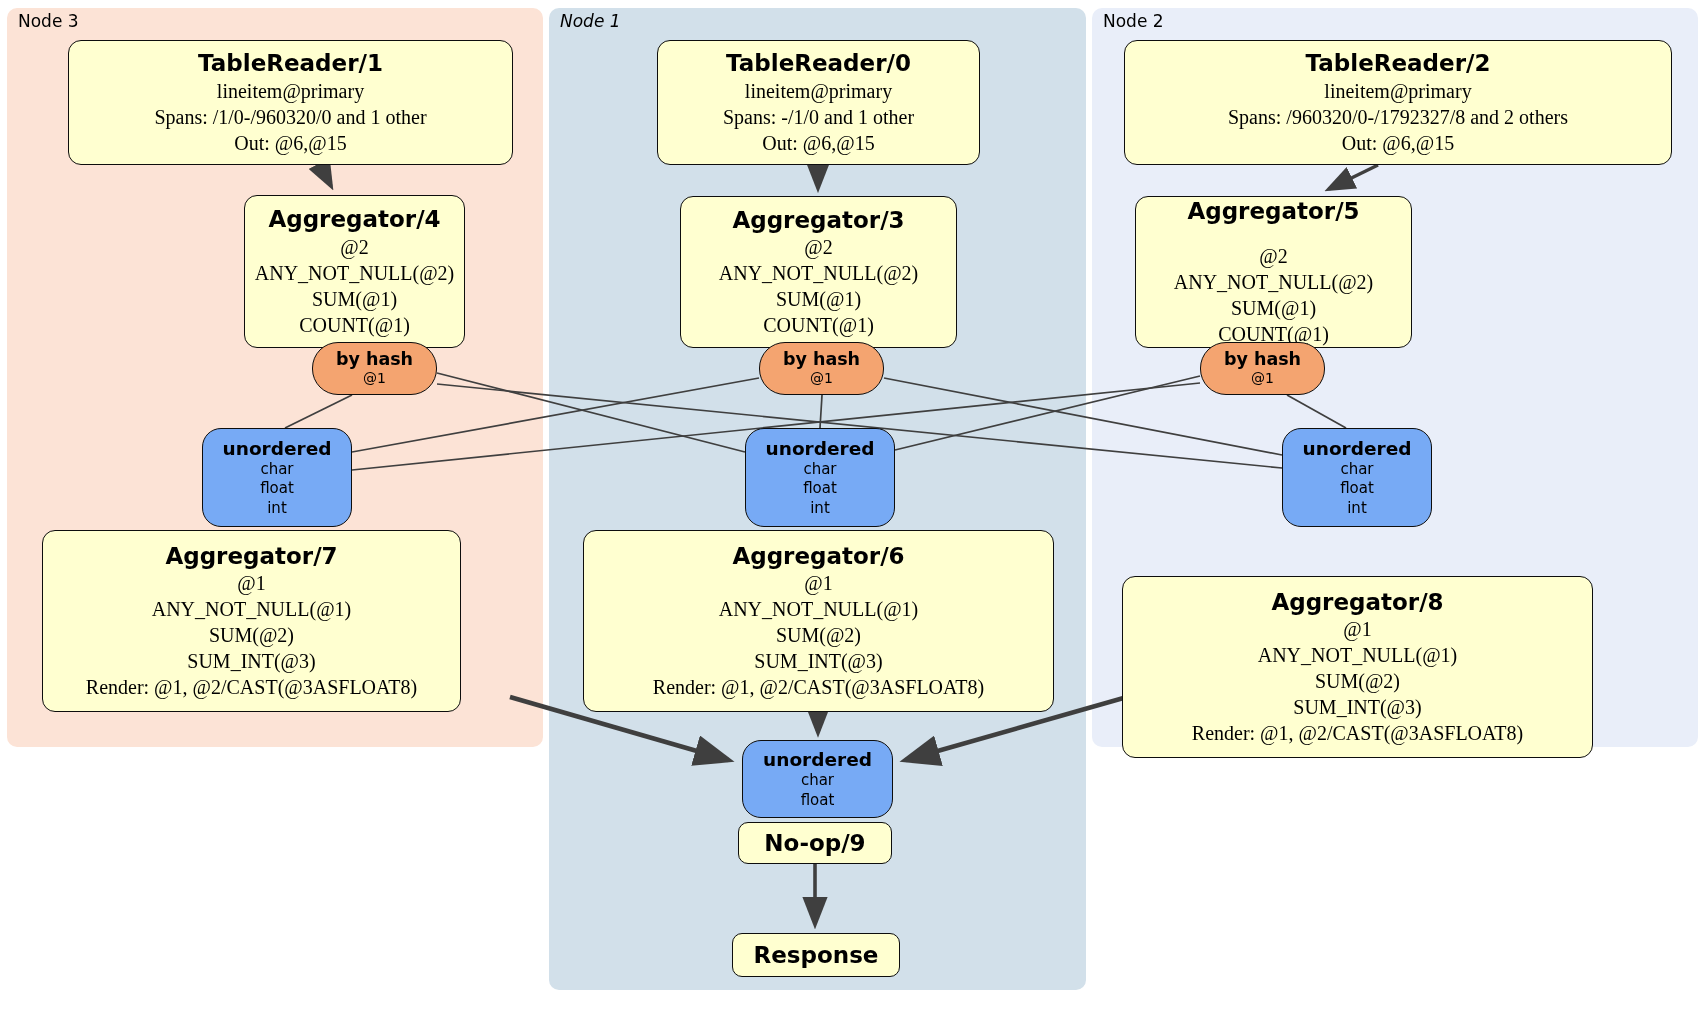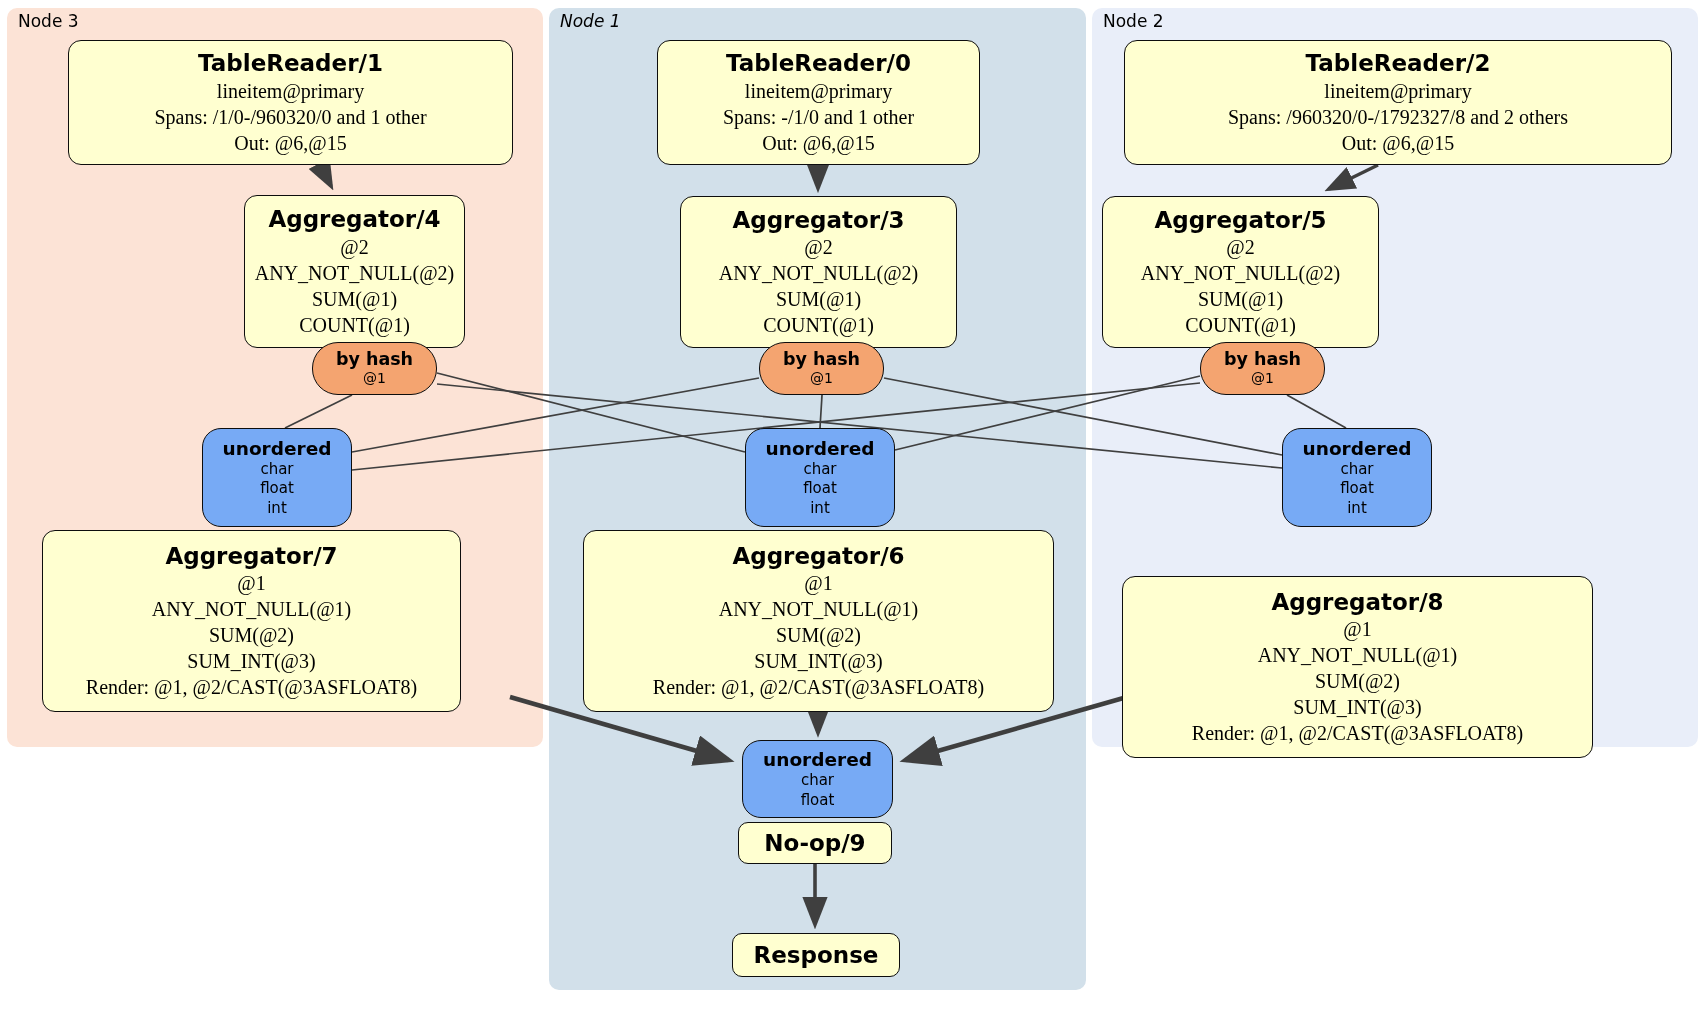--- a/index.html
+++ b/index.html
@@ -118,21 +118,21 @@
   </div>
   <div class="box proc" style="left:680px;top:196px;width:277px;height:152px;">
     <div class="title">Aggregator/3</div>
     <div>
         <div class="bline">@2</div>
         <div class="bline">ANY_NOT_NULL(@2)</div>
         <div class="bline">SUM(@1)</div>
         <div class="bline">COUNT(@1)</div>
       </div>
   </div>
-  <div class="box proc" style="left:1102px;top:196px;width:277px;height:152px;">
+  <div class="box proc" style="left:1135px;top:196px;width:277px;height:152px;justify-content:space-between;">
     <div class="title">Aggregator/5</div>
     <div>
         <div class="bline">@2</div>
         <div class="bline">ANY_NOT_NULL(@2)</div>
         <div class="bline">SUM(@1)</div>
         <div class="bline">COUNT(@1)</div>
       </div>
   </div>
 
   <div class="box router" style="left:312px;top:342px;width:125px;height:53px;">

